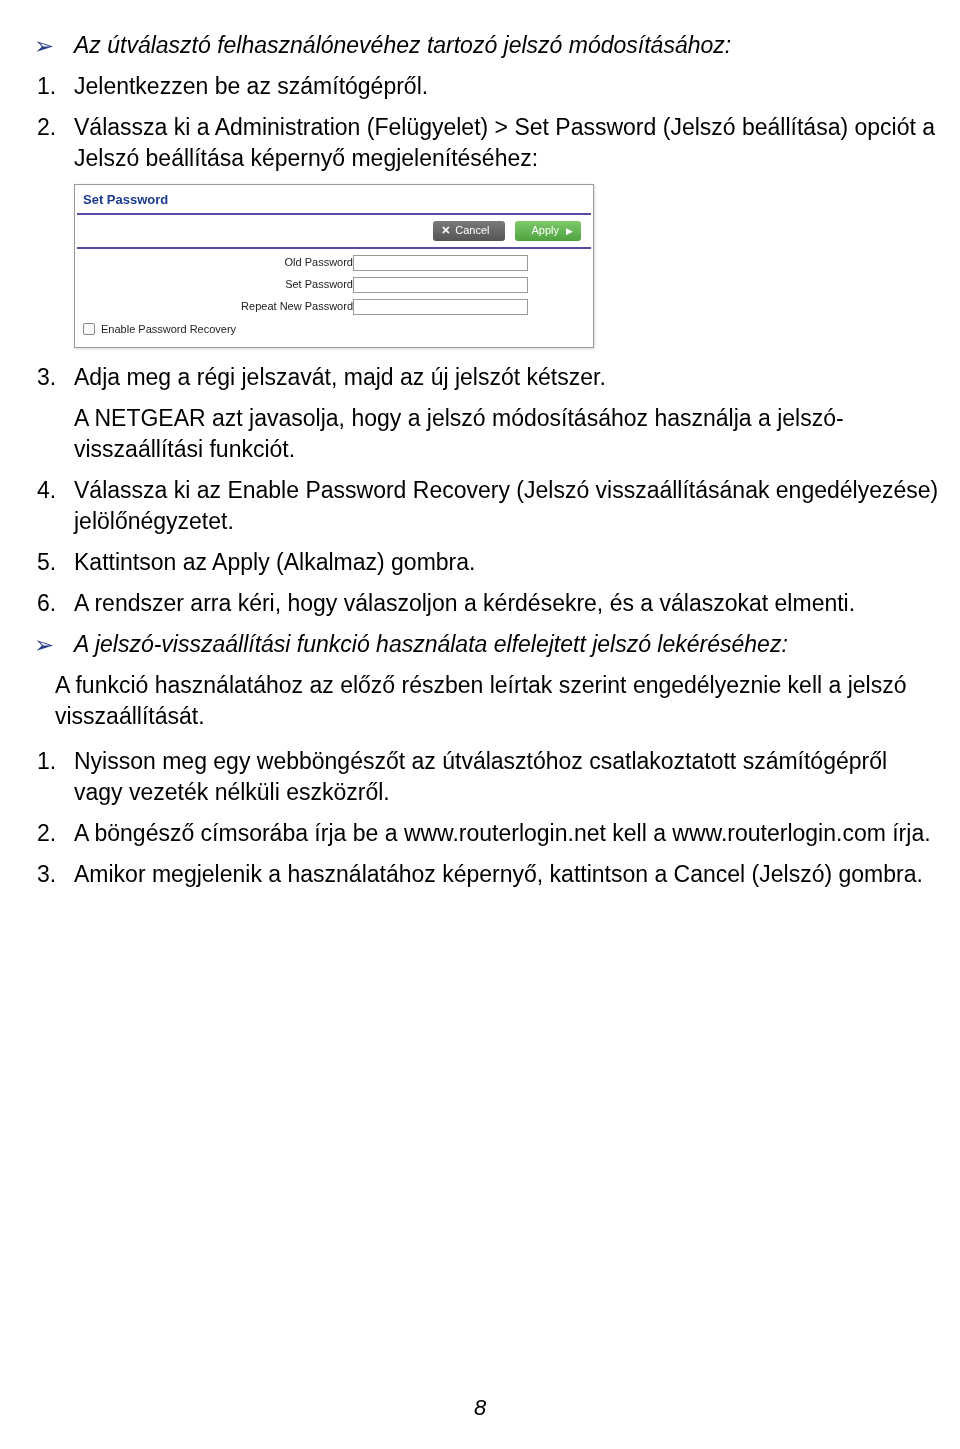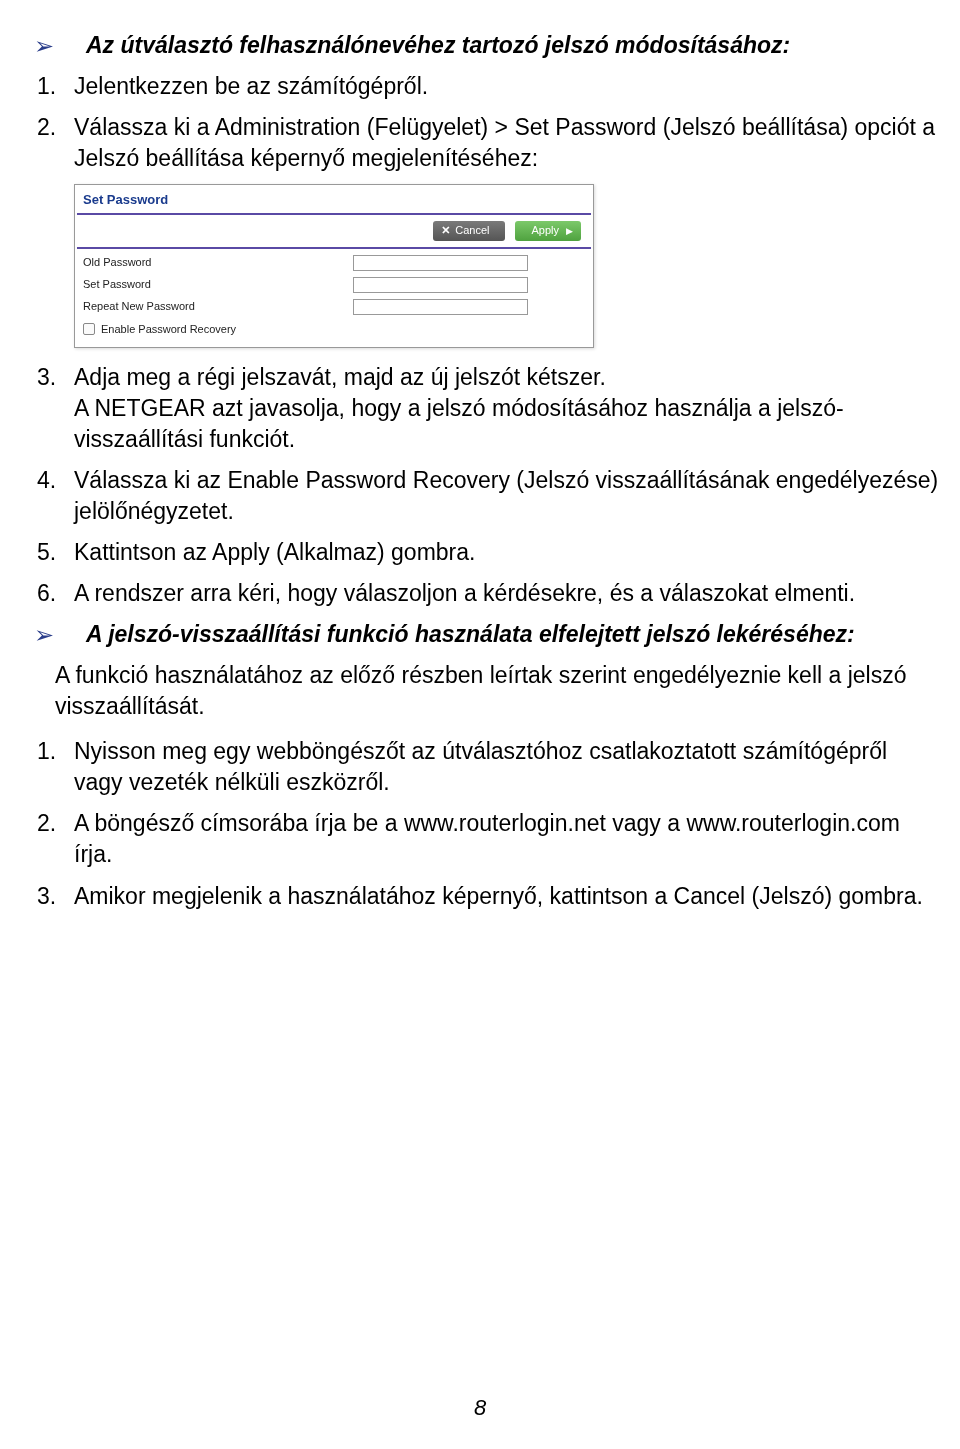--- a/index.html
+++ b/index.html
@@ -19,38 +19,38 @@
       margin-bottom: 10px;
     }
     .arrow-icon {
       color: #2a3d8a;
       font-size: 24px;
       width: 40px;
       flex-shrink: 0;
       line-height: 1.3;
     }
     .arrow-text {
-      font-weight: bold;
+      font-weight: normal;
       font-style: italic;
       flex: 1;
-      margin-left: 12px;
     }
     .ol-item {
       display: flex;
       margin-bottom: 10px;
       padding-left: 3px;
     }
     .ol-num {
       width: 37px;
       flex-shrink: 0;
     }
     .ol-text {
       flex: 1;
     }
     .ol-text .sub {
+      margin-top: 10px;
     }
     .b { font-weight: normal; }
     .mt { margin-top: 10px; }
 
     
     .shot {
       margin: 5px 0 14px 40px;
       width: 520px;
       border: 1px solid #999;
       background: #fcfcfc;
@@ -103,20 +103,21 @@
     .btn-apply .tri {
       position: absolute;
       right: 8px;
       font-size: 9px;
     }
     .shot-body {
       padding: 3px 8px 10px 8px;
       font-size: 11px;
       color: #222;
       background: #fff;
+      text-align: right;
     }
     .shot-row {
       display: flex;
       align-items: center;
       height: 22px;
     }
     .shot-label {
       width: 270px;
     }
     .shot-input {
@@ -242,21 +243,21 @@
 <div class="plain-para">A funkció használatához az előző részben leírtak szerint engedélyeznie kell a jelszó visszaállítását.</div>
 
 <div class="ol-item">
   <span class="ol-num">1.</span>
   <span class="ol-text">Nyisson meg egy webböngészőt az útválasztóhoz csatlakoztatott számítógépről vagy vezeték nélküli eszközről.</span>
 </div>
 
 <div class="ol-item">
   <span class="ol-num">2.</span>
   <span class="ol-text">
-    <span>A böngésző címsorába írja be a </span><span class="b">www.routerlogin.net</span><span> vagy a </span><span class="b">www.routerlogin.com</span><span> írja.</span>
+    <span>A böngésző címsorába írja be a </span><span class="b">www.routerlogin.net</span><span> kell a </span><span class="b">www.routerlogin.com</span><span> írja.</span>
   </span>
 </div>
 
 <div class="ol-item">
   <span class="ol-num">3.</span>
   <span class="ol-text">
     <span>Amikor megjelenik a használatához képernyő, kattintson a </span><span class="b">Cancel</span><span> (Jelszó) gombra.</span>
   </span>
 </div>
 

